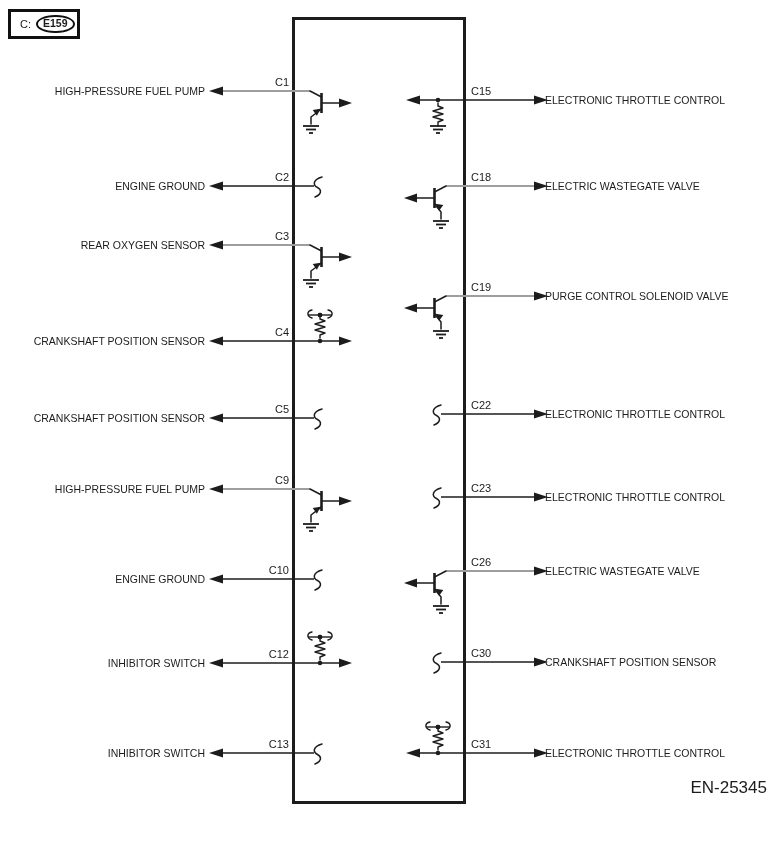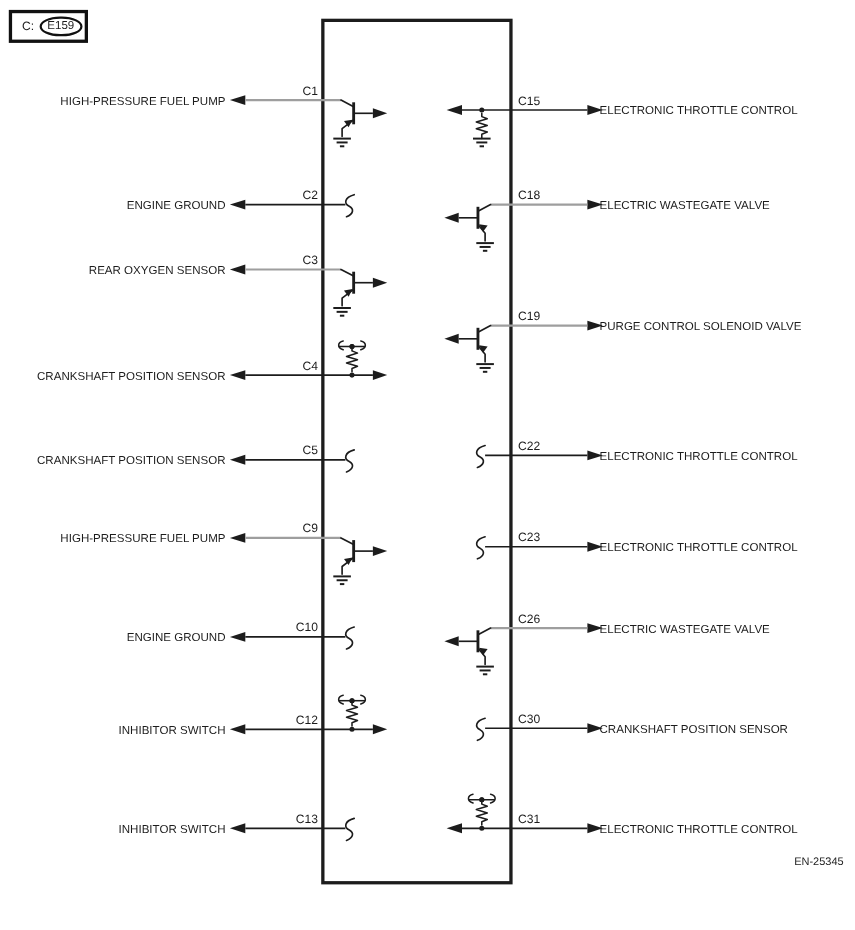--- a/index.html
+++ b/index.html
@@ -4,22 +4,22 @@
 <style>
   html,body{margin:0;padding:0;background:#ffffff;}
   #page{position:relative;width:777px;height:845px;background:#fff;
         font-family:"Liberation Sans", sans-serif;color:#1c1c1c;overflow:hidden;}
   #diagram-svg{position:absolute;left:0;top:0;}
   .conn-box{position:absolute;left:8px;top:9px;width:72px;height:30px;
             border:3px solid #111;display:flex;align-items:center;gap:5px;
             padding-left:9px;box-sizing:border-box;background:#fff;}
   .conn-prefix{font-size:11px;line-height:1;}
   .conn-ellipse{display:inline-block;border:2px solid #111;border-radius:50%;
-                padding:1px 5px 2px 5px;font-size:10.5px;line-height:1.1;}
-  .doc-code{position:absolute;right:10px;top:778px;font-size:10px;}
+                padding:1px 5px 2px 5px;font-size:10.5px;line-height:1.1;font-weight:bold;}
+  .doc-code{position:absolute;right:10px;top:778px;font-size:17px;}
   text{font-family:"Liberation Sans", sans-serif;}
 </style>
 </head>
 <body>
 
 <div id="page">
 
   <div class="conn-box">
     <span class="conn-prefix">C:</span>
     <span class="conn-ellipse">E159</span>

